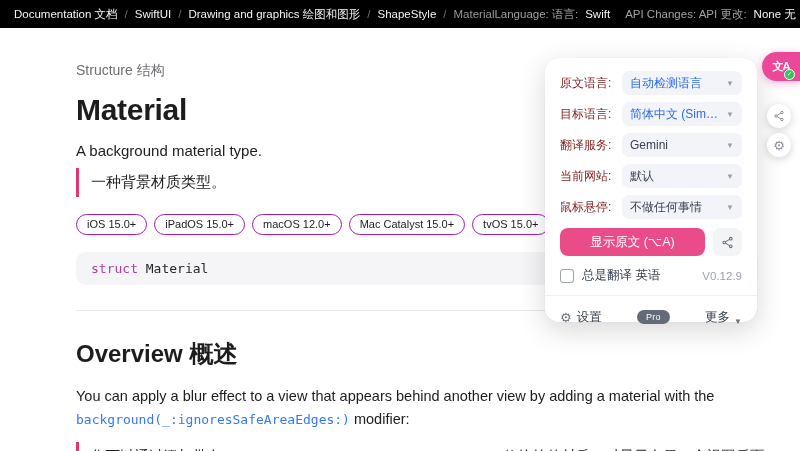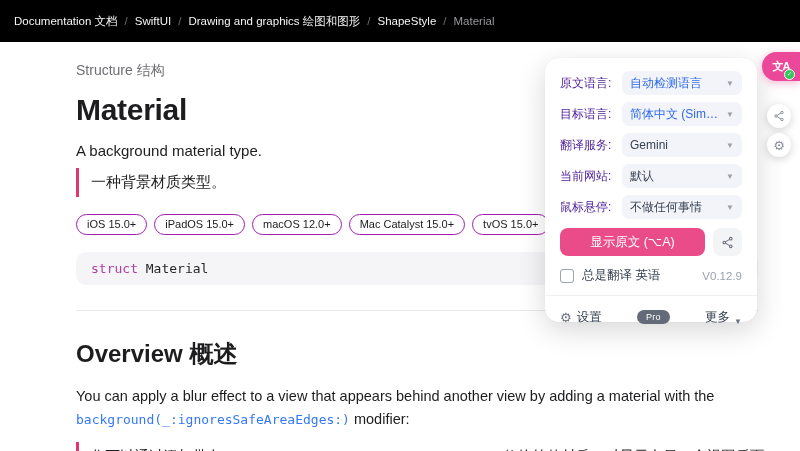--- a/index.html
+++ b/index.html
@@ -3,21 +3,21 @@
 <meta charset="utf-8">
 <style>
   * { margin:0; padding:0; box-sizing:border-box; }
   html,body { width:800px; height:451px; }
   body {
     position:relative; overflow:hidden; background:#fff;
     font-family:"Liberation Sans","DejaVu Sans",sans-serif; color:#1d1d1f;
   }
   
   .topbar {
-    height:42px; background:#000; display:flex; align-items:center;
+    height:28px; background:#000; display:flex; align-items:center;
     justify-content:space-between; padding:0 14px; font-size:11.5px; white-space:nowrap;
   }
   .crumbs { display:flex; gap:7px; align-items:center; }
   .crumb { color:#f5f5f7; cursor:pointer; }
   .crumb.current { color:#98989d; }
   .sep { color:#6e6e73; }
   .topmeta { display:flex; gap:7px; align-items:center; }
   .topmeta .lbl { color:#a1a1a6; }
   .topmeta .val { color:#f5f5f7; }
   
@@ -53,21 +53,21 @@
   }
   .inlinecode { font-family:"DejaVu Sans Mono","Liberation Mono",monospace; font-size:13px; color:#1d1d1f; }
   
   .popup {
     position:absolute; left:545px; top:58px; width:212px; height:264px;
     background:#fff; border-radius:14px; z-index:5;
     box-shadow:0 8px 28px rgba(0,0,0,.16), 0 0 1px rgba(0,0,0,.1);
     padding:13px 15px 0; font-size:12px;
   }
   .prow { display:flex; align-items:center; margin-bottom:7px; }
-  .prow .plabel { width:62px; flex:none; color:#4c1d95; font-size:12px; }
+  .prow .plabel { width:62px; flex:none; color:#7f1d1d; font-size:12px; }
   .pselect {
     flex:1; background:#f2f4f9; border-radius:7px; height:24px; padding:0 8px;
     display:flex; justify-content:space-between; align-items:center;
     color:#374151; cursor:pointer; overflow:hidden;
   }
   .pselect .sval { white-space:nowrap; overflow:hidden; text-overflow:ellipsis; }
   .pselect.blue .sval { color:#2e6ae8; }
   .caret { color:#9aa1ab; font-size:8px; margin-left:4px; flex:none; }
   .actions { display:flex; gap:8px; margin-top:9px; }
   .primary-btn {
@@ -131,20 +131,26 @@
   <div class="crumbs">
     <span class="crumb">Documentation 文档</span>
     <span class="sep">/</span>
     <span class="crumb">SwiftUI</span>
     <span class="sep">/</span>
     <span class="crumb">Drawing and graphics 绘图和图形</span>
     <span class="sep">/</span>
     <span class="crumb">ShapeStyle</span>
     <span class="sep">/</span>
     <span class="crumb current">Material</span>
+  </div>
+  <div class="topmeta">
+    <span class="lbl">Language: 语言:</span>
+    <span class="val">Swift</span>
+    <span class="lbl" style="margin-left:8px">API Changes: API 更改:</span>
+    <span class="val">None 无</span>
   </div>
 </div>
 
 <div class="content">
   <div class="eyebrow">Structure 结构</div>
   <h1 class="title">Material</h1>
   <div class="subtitle">A background material type.</div>
   <div class="tquote">一种背景材质类型。</div>
 
   <div class="badges">

